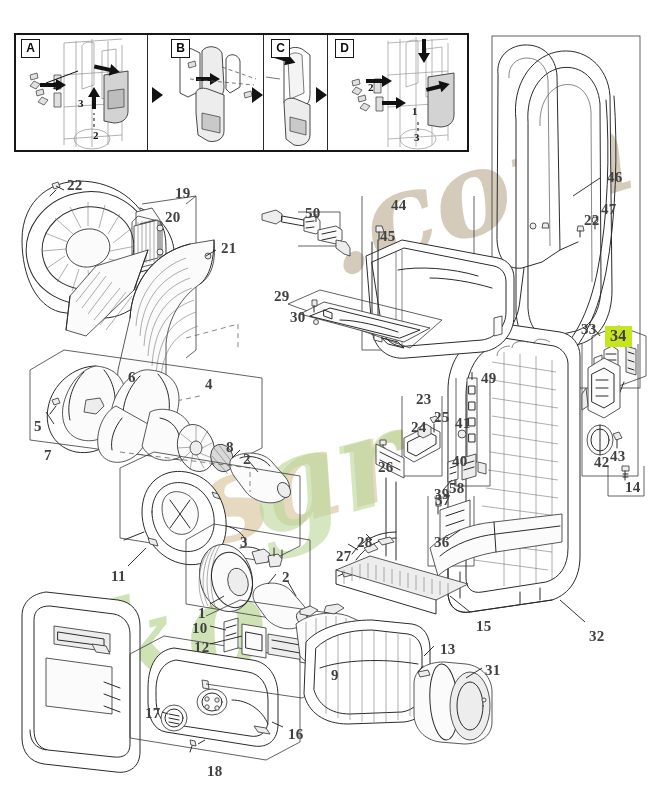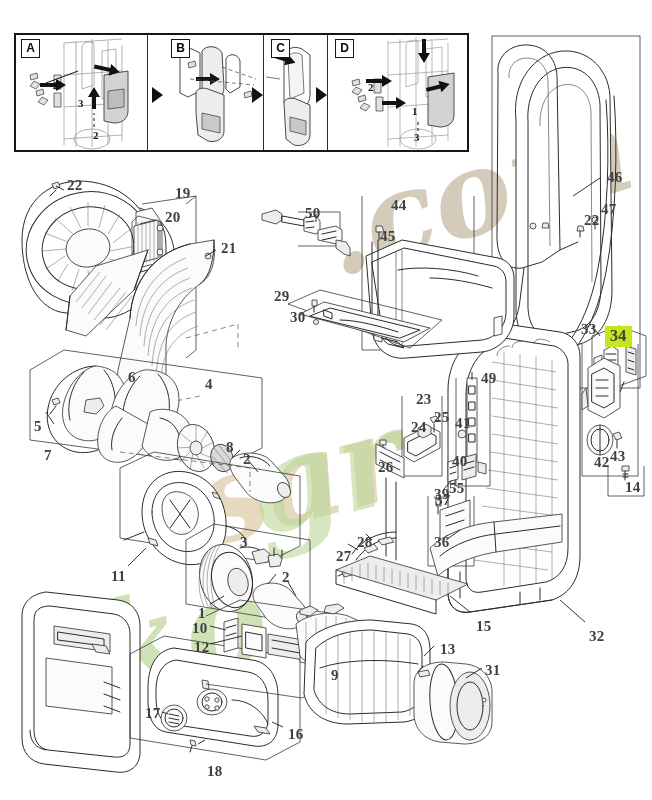--- a/index.html
+++ b/index.html
@@ -609,21 +609,21 @@
       <div class="num" style="left: 336px; top: 549px;">27</div>
       <div class="num" style="left: 357px; top: 535px;">28</div>
       <div class="num" style="left: 274px; top: 289px;">29</div>
       <div class="num" style="left: 290px; top: 310px;">30</div>
       <div class="num" style="left: 485px; top: 663px;">31</div>
       <div class="num" style="left: 589px; top: 629px;">32</div>
       <div class="num" style="left: 581px; top: 322px;">33</div>
       <div class="num" style="left: 656px; top: 400px; margin-top: 8px;">35</div>
       <div class="num" style="left: 434px; top: 535px;">36</div>
       <div class="num" style="left: 435px; top: 493px;">37</div>
-      <div class="num" style="left: 449px; top: 481px;">55</div>
+      <div class="num" style="left: 449px; top: 481px;">58</div>
       <div class="num" style="left: 434px; top: 487px;">39</div>
       <div class="num" style="left: 452px; top: 454px;">40</div>
       <div class="num" style="left: 455px; top: 416px;">41</div>
       <div class="num" style="left: 594px; top: 455px;">42</div>
       <div class="num" style="left: 610px; top: 449px;">43</div>
       <div class="num" style="left: 391px; top: 198px;">44</div>
       <div class="num" style="left: 380px; top: 229px;">45</div>
       <div class="num" style="left: 607px; top: 170px;">46</div>
       <div class="num" style="left: 601px; top: 202px;">47</div>
       <div class="num" style="left: 584px; top: 213px;">22</div>

